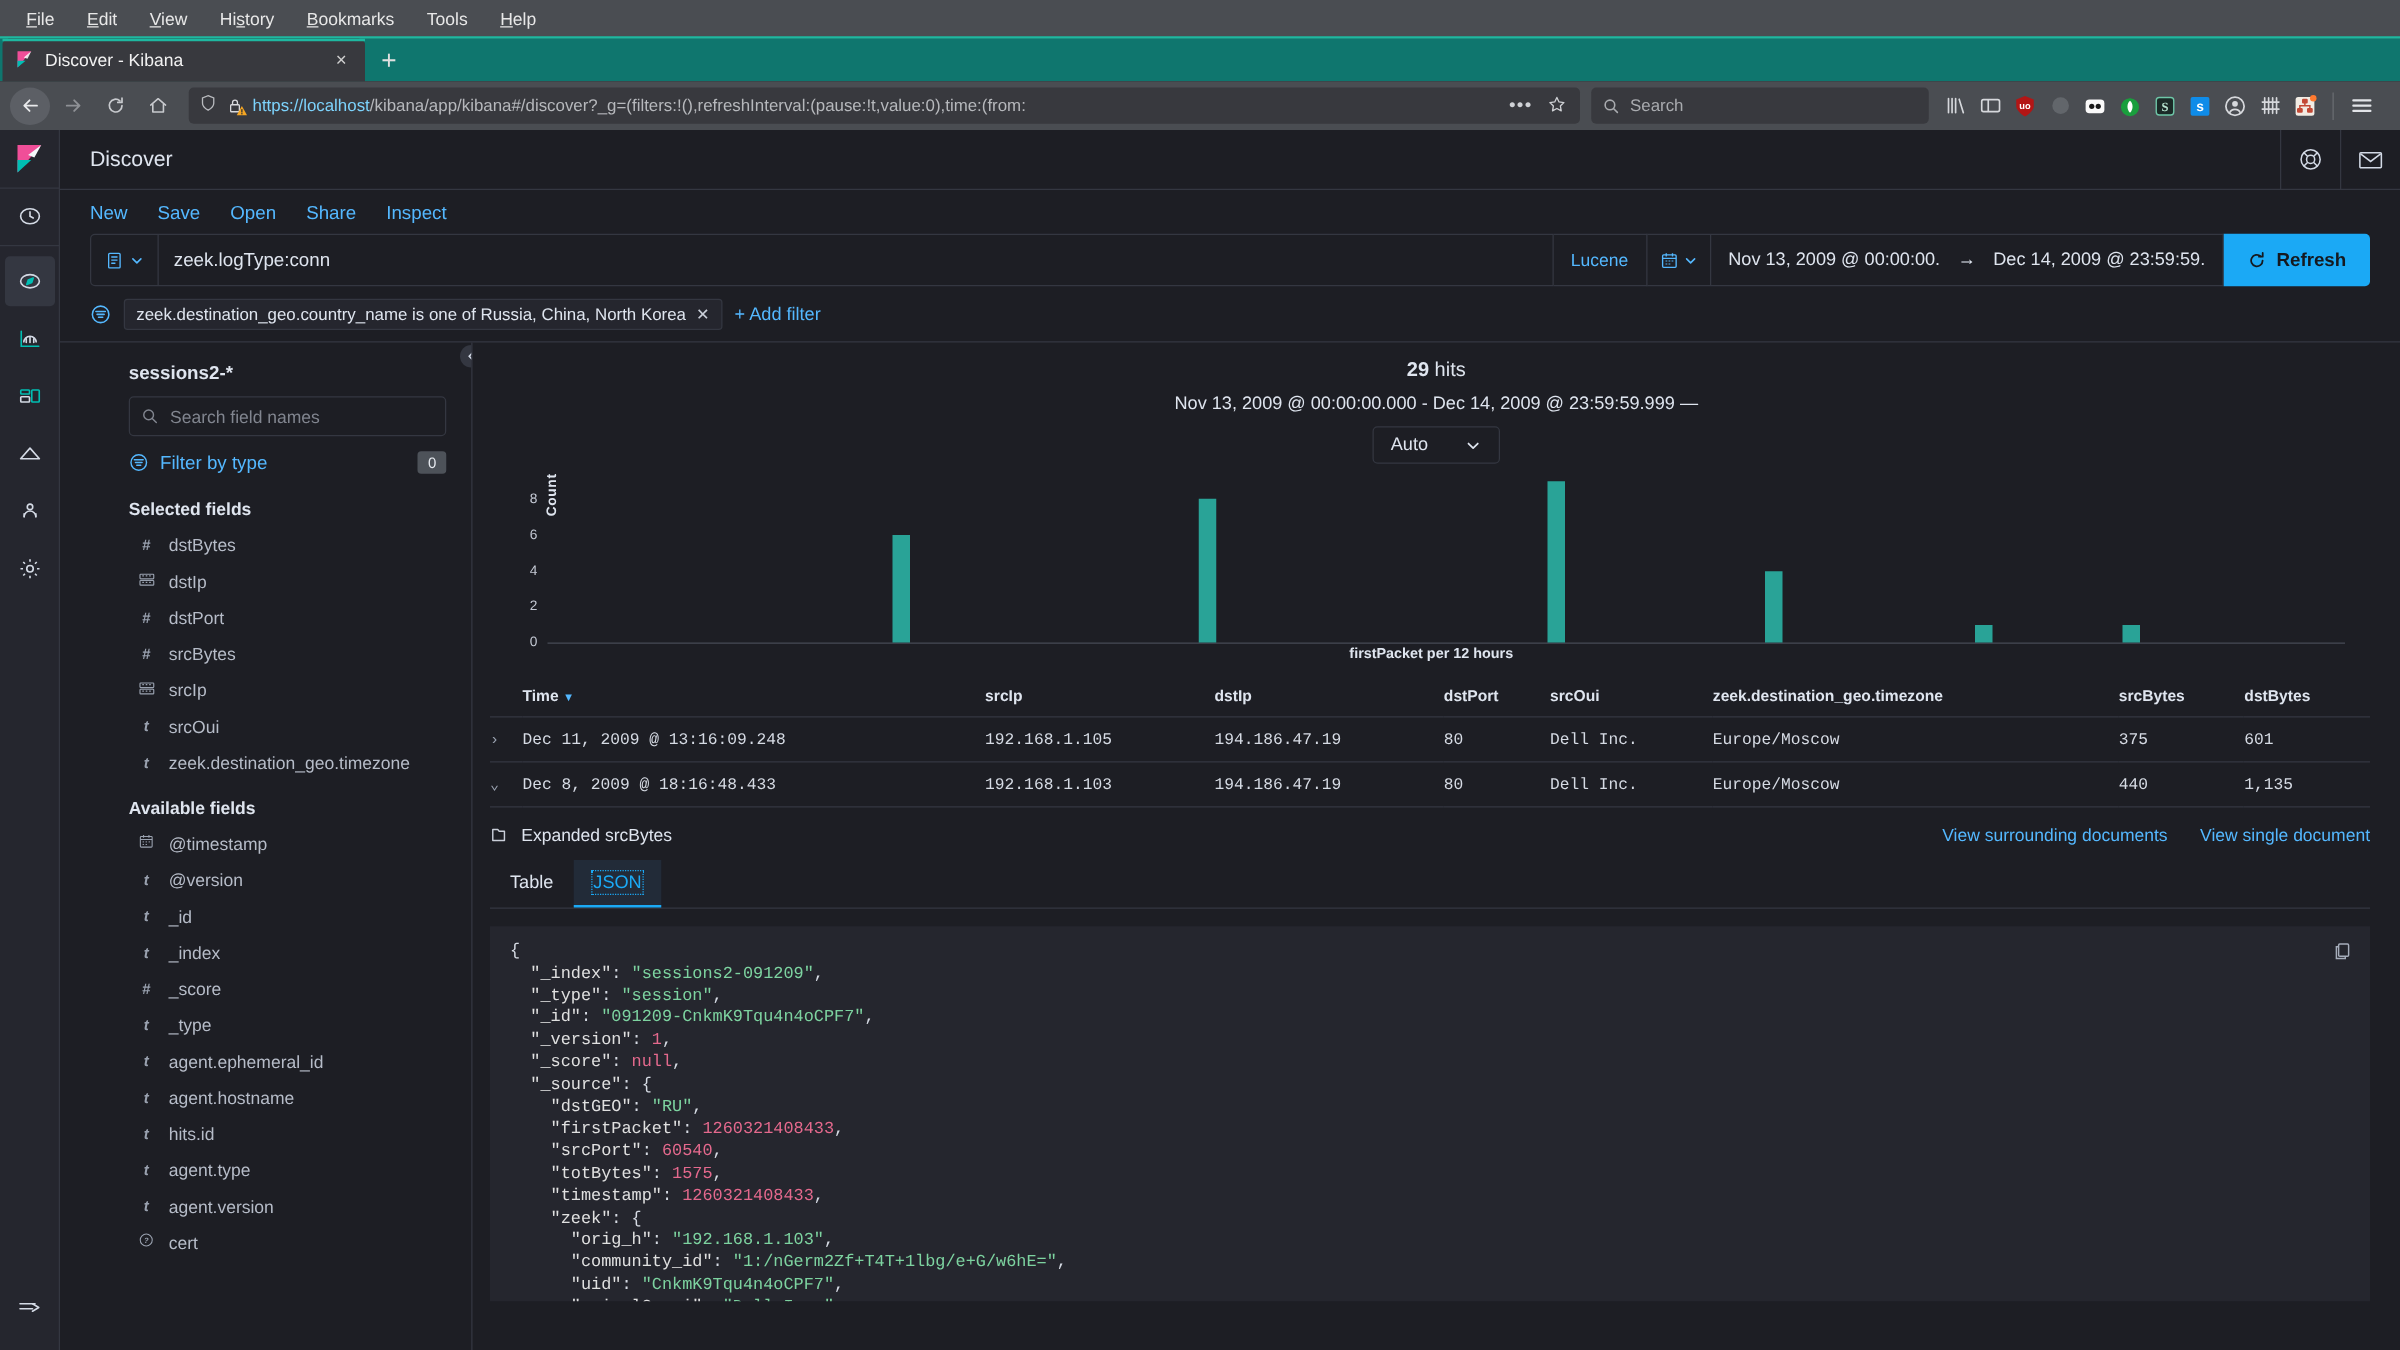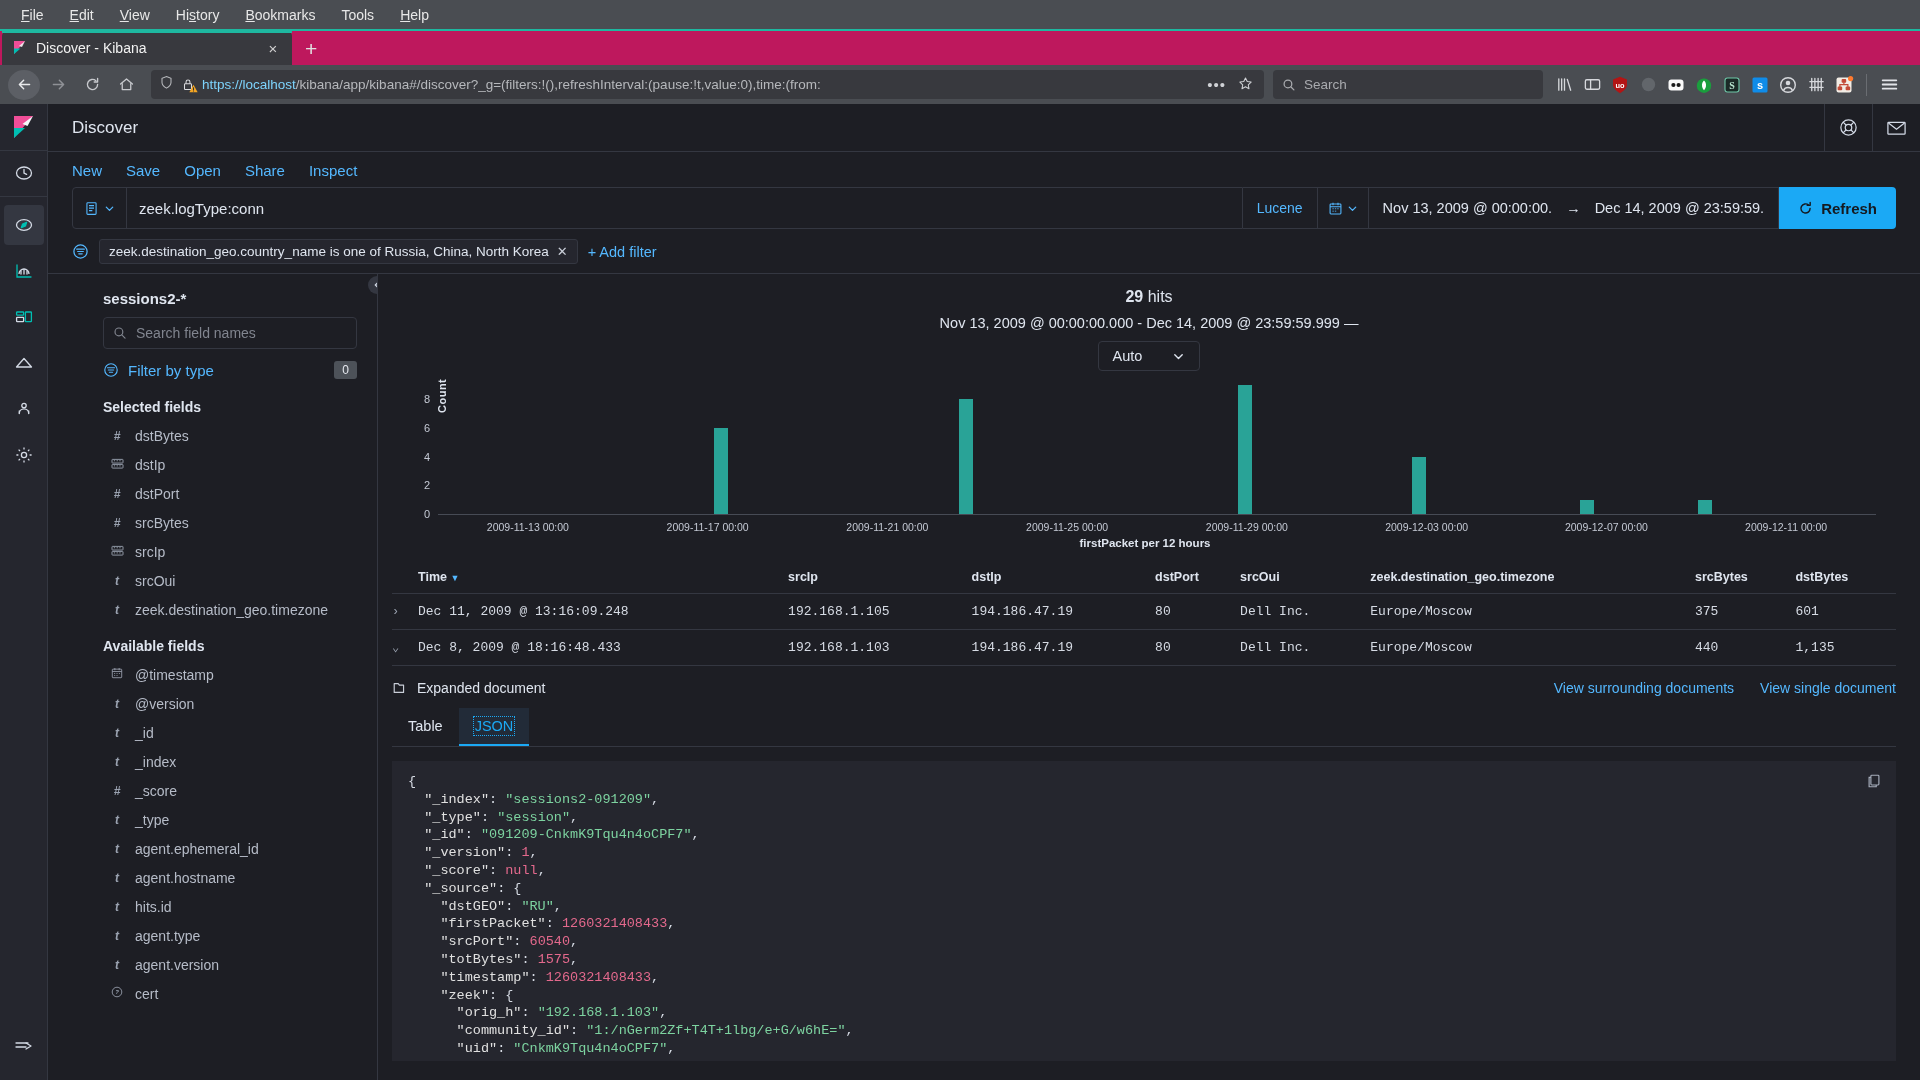--- a/index.html
+++ b/index.html
@@ -24,21 +24,21 @@
   .menu-item {
     color: #e8e8e8;
     font-size: 14px;
     padding: 3px 11px;
     white-space: nowrap;
   }
   .menu-item u { text-decoration: underline; }
 
   .tabstrip {
     height: 34px;
-    background: #be185d;
+    background: #0f766e;
     display: flex;
     align-items: flex-end;
     padding-left: 2px;
   }
   .tab {
     height: 34px;
     min-width: 290px;
     max-width: 290px;
     background: #38393e;
     display: flex;
@@ -865,30 +865,20 @@
               <div class="ytick" style="bottom: 22.2222%; transform: translateY(50%);">2</div>
               <div class="ytick" style="bottom: 44.4444%; transform: translateY(50%);">4</div>
               <div class="ytick" style="bottom: 66.6667%; transform: translateY(50%);">6</div>
               <div class="ytick" style="bottom: 88.8889%; transform: translateY(50%);">8</div>
               <div class="bar" style="height: 66.6667%; left: 19.2%; background: rgb(41, 163, 151);"></div>
               <div class="bar" style="height: 88.8889%; left: 36.2%; background: rgb(41, 163, 151);"></div>
               <div class="bar" style="height: 100%; left: 55.6%; background: rgb(41, 163, 151);"></div>
               <div class="bar" style="height: 44.4444%; left: 67.7%; background: rgb(41, 163, 151);"></div>
               <div class="bar" style="height: 11.1111%; left: 79.4%; background: rgb(41, 163, 151);"></div>
               <div class="bar" style="height: 11.1111%; left: 87.6%; background: rgb(41, 163, 151);"></div>
-            </div>
-          <div class="xticks" id="chart-xticks">
-              <div class="xtick" style="left: 6.25%;">2009-11-13 00:00</div>
-              <div class="xtick" style="left: 18.75%;">2009-11-17 00:00</div>
-              <div class="xtick" style="left: 31.25%;">2009-11-21 00:00</div>
-              <div class="xtick" style="left: 43.75%;">2009-11-25 00:00</div>
-              <div class="xtick" style="left: 56.25%;">2009-11-29 00:00</div>
-              <div class="xtick" style="left: 68.75%;">2009-12-03 00:00</div>
-              <div class="xtick" style="left: 81.25%;">2009-12-07 00:00</div>
-              <div class="xtick" style="left: 93.75%;">2009-12-11 00:00</div>
             </div>
           <div class="xlabel">firstPacket per 12 hours</div>
         </div>
 
         <div class="doctable">
           <table>
             <thead>
               <tr>
                 <th class="c0"></th>
                 <th>
@@ -930,21 +920,21 @@
               </tbody>
           </table>
         </div>
 
         <div class="expanded">
           <div class="exp-head">
             <div class="exp-title">
               <svg width="16" height="16" viewBox="0 0 18 18" fill="none" stroke="#c9ced8" stroke-width="1.3">
                 <path d="M2.5 4 H7 L8.3 5.7 H13 V14 H2.5 Z" stroke-linejoin="round"></path>
                 </svg>
-              <span>Expanded document</span>
+              <span>Expanded srcBytes</span>
             </div>
             <div class="exp-links">
               <a>View surrounding documents</a>
               <a>View single document</a>
             </div>
           </div>
           <div class="tabs">
             <div class="tabbtn"><span>Table</span></div>
             <div class="tabbtn active"><span>JSON</span></div>
           </div>

